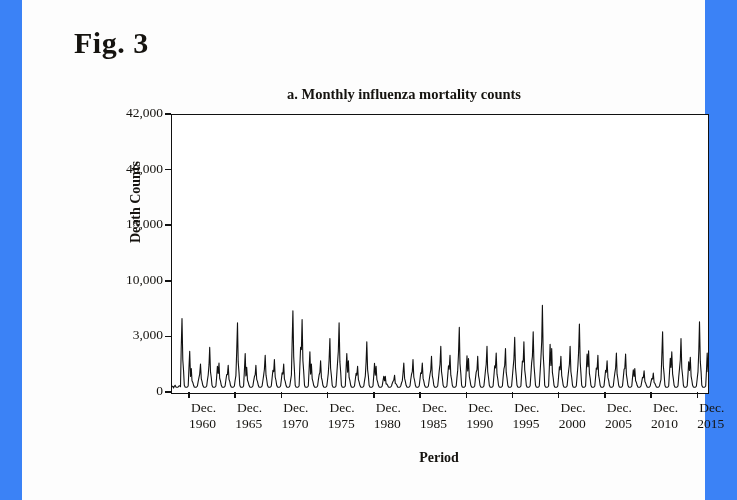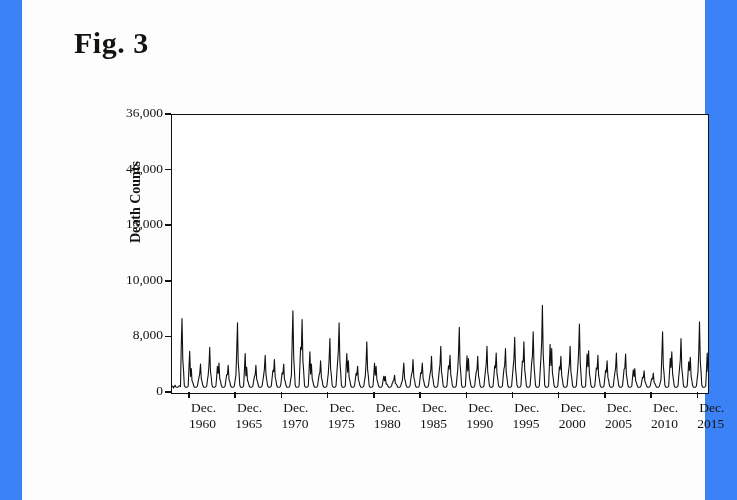--- a/index.html
+++ b/index.html
@@ -123,35 +123,36 @@
 </head>
 <body>
 
 <div id="page">
   <div id="sheet">
 
     <div id="fig-label">Fig. 3</div>
 
     <div id="chart-area">
 
+      <div id="chart-title">a. Monthly influenza mortality counts</div>
 
       <div id="y-axis-title">Death Counts</div>
 
       <div id="y-axis">
           <div class="y-tick-label" style="left: 19px; top: 301px;">0</div>
           <div class="y-tick-mark" style="left: 91px; top: 309.25px;"></div>
-          <div class="y-tick-label" style="left: 19px; top: 245.4px;">8,000</div>
+          <div class="y-tick-label" style="left: 19px; top: 245.4px;">3,000</div>
           <div class="y-tick-mark" style="left: 91px; top: 253.65px;"></div>
           <div class="y-tick-label" style="left: 19px; top: 189.8px;">10,000</div>
           <div class="y-tick-mark" style="left: 91px; top: 198.05px;"></div>
           <div class="y-tick-label" style="left: 19px; top: 134.2px; text-align: right;">15,000</div>
           <div class="y-tick-mark" style="left: 91px; top: 142.45px;"></div>
           <div class="y-tick-label" style="left: 19px; top: 78.6px;">40,000</div>
           <div class="y-tick-mark" style="left: 91px; top: 86.85px;"></div>
-          <div class="y-tick-label" style="left: 19px; top: 23px;">36,000</div>
+          <div class="y-tick-label" style="left: 19px; top: 23px;">42,000</div>
           <div class="y-tick-mark" style="left: 91px; top: 31.25px;"></div>
         </div>
 
       <div id="plot">
         <svg id="series-svg" width="536" height="278" viewBox="0 0 536 278">
           <polyline id="series-path" fill="none" stroke="#111111" stroke-width="1.1" stroke-linejoin="round" stroke-linecap="round" points="-1.5,270.7 -0.8,271.7 0.0,271.3 0.8,271.3 1.5,273.0 2.3,271.3 3.1,270.3 3.9,272.0 4.6,272.3 5.4,272.3 6.2,272.0 6.9,271.0 7.7,270.7 8.5,271.7 9.2,234.0 10.0,203.5 10.8,245.0 11.6,256.4 12.3,270.3 13.1,272.0 13.9,272.3 14.6,272.3 15.4,272.0 16.2,271.0 16.9,254.2 17.7,236.2 18.5,261.5 19.3,253.5 20.0,265.7 20.8,267.4 21.6,270.3 22.3,272.0 23.1,272.3 23.9,272.3 24.6,272.0 25.4,271.0 26.2,266.4 27.0,262.4 27.7,259.1 28.5,249.1 29.3,263.8 30.0,266.4 30.8,270.3 31.6,272.0 32.3,272.3 33.1,272.3 33.9,272.0 34.7,271.0 35.4,265.3 36.2,260.0 37.0,249.9 37.7,232.4 38.5,256.9 39.3,262.8 40.0,270.3 40.8,272.0 41.6,272.3 42.4,272.3 43.1,272.0 43.9,271.0 44.7,261.2 45.4,251.3 46.2,258.5 47.0,248.0 47.7,263.4 48.5,266.2 49.3,270.3 50.1,272.0 50.8,272.3 51.6,272.3 52.4,272.0 53.1,271.0 53.9,265.0 54.7,259.5 55.4,259.7 56.2,250.2 57.0,264.3 57.8,266.7 58.5,270.3 59.3,272.0 60.1,272.3 60.8,272.3 61.6,272.0 62.4,271.0 63.1,265.5 63.9,260.6 64.7,236.5 65.5,207.9 66.2,246.9 67.0,257.4 67.8,270.3 68.5,272.0 69.3,272.3 70.1,272.3 70.9,272.0 71.6,271.0 72.4,255.3 73.2,238.5 73.9,260.9 74.7,252.4 75.5,265.2 76.2,267.2 77.0,270.3 77.8,272.0 78.6,272.3 79.3,272.3 80.1,272.0 80.9,271.0 81.6,266.1 82.4,261.8 83.2,259.7 83.9,250.2 84.7,264.3 85.5,266.7 86.3,270.3 87.0,272.0 87.8,272.3 88.6,272.3 89.3,272.0 90.1,271.0 90.9,265.5 91.6,260.6 92.4,254.2 93.2,240.2 94.0,260.2 94.7,264.5 95.5,270.3 96.3,272.0 97.0,272.3 97.8,272.3 98.6,272.0 99.3,271.0 100.1,263.1 100.9,255.4 101.7,256.6 102.4,244.6 103.2,262.0 104.0,265.5 104.7,270.3 105.5,272.0 106.3,272.3 107.0,272.3 107.8,272.0 108.6,271.0 109.4,264.2 110.1,257.7 110.9,259.1 111.7,249.1 112.4,263.8 113.2,266.4 114.0,270.3 114.7,272.0 115.5,272.3 116.3,272.3 117.1,272.0 117.8,271.0 118.6,265.3 119.4,260.0 120.1,229.7 120.9,195.7 121.7,241.8 122.4,254.7 123.2,270.3 124.0,272.0 124.8,272.3 125.5,272.3 126.3,272.0 127.1,271.0 127.8,252.4 128.6,232.2 129.4,234.6 130.1,204.6 130.9,245.5 131.7,256.6 132.5,270.3 133.2,272.0 134.0,272.3 134.8,272.3 135.5,272.0 136.3,271.0 137.1,254.5 137.9,236.8 138.6,259.1 139.4,249.1 140.2,263.8 140.9,266.4 141.7,270.3 142.5,272.0 143.2,272.3 144.0,272.3 144.8,272.0 145.6,271.0 146.3,265.3 147.1,260.0 147.9,257.3 148.6,245.8 149.4,262.4 150.2,265.7 150.9,270.3 151.7,272.0 152.5,272.3 153.3,272.3 154.0,272.0 154.8,271.0 155.6,264.5 156.3,258.3 157.1,245.0 157.9,223.5 158.6,253.3 159.4,260.8 160.2,270.3 161.0,272.0 161.7,272.3 162.5,272.3 163.3,272.0 164.0,271.0 164.8,259.1 165.6,246.7 166.3,236.5 167.1,207.9 167.9,246.9 168.7,257.4 169.4,270.3 170.2,272.0 171.0,272.3 171.7,272.3 172.5,272.0 173.3,271.0 174.0,255.3 174.8,238.5 175.6,257.3 176.4,245.8 177.1,262.4 177.9,265.7 178.7,270.3 179.4,272.0 180.2,272.3 181.0,272.3 181.7,272.0 182.5,271.0 183.3,264.5 184.1,258.3 184.8,260.3 185.6,251.3 186.4,264.7 187.1,266.9 187.9,270.3 188.7,272.0 189.4,272.3 190.2,272.3 191.0,272.0 191.8,271.0 192.5,265.8 193.3,261.2 194.1,246.9 194.8,226.8 195.6,254.6 196.4,261.5 197.1,270.3 197.9,272.0 198.7,272.3 199.5,272.3 200.2,272.0 201.0,271.0 201.8,259.9 202.5,248.4 203.3,260.3 204.1,251.3 204.9,264.7 205.6,266.9 206.4,270.3 207.2,272.0 207.9,272.3 208.7,272.3 209.5,272.0 210.2,271.0 211.0,265.8 211.8,261.2 212.6,265.8 213.3,261.3 214.1,268.9 214.9,269.1 215.6,270.3 216.4,272.0 217.2,272.3 217.9,272.3 218.7,272.0 219.5,271.0 220.3,268.2 221.0,266.4 221.8,265.2 222.6,260.2 223.3,268.4 224.1,268.9 224.9,270.3 225.6,272.0 226.4,272.3 227.2,272.3 228.0,272.0 228.7,271.0 229.5,268.0 230.3,265.9 231.0,258.5 231.8,248.0 232.6,263.4 233.3,266.2 234.1,270.3 234.9,272.0 235.7,272.3 236.4,272.3 237.2,272.0 238.0,271.0 238.7,265.0 239.5,259.5 240.3,256.6 241.0,244.6 241.8,262.0 242.6,265.5 243.4,270.3 244.1,272.0 244.9,272.3 245.7,272.3 246.4,272.0 247.2,271.0 248.0,264.2 248.7,257.7 249.5,258.5 250.3,248.0 251.1,263.4 251.8,266.2 252.6,270.3 253.4,272.0 254.1,272.3 254.9,272.3 255.7,272.0 256.4,271.0 257.2,265.0 258.0,259.5 258.8,254.8 259.5,241.3 260.3,260.6 261.1,264.7 261.8,270.3 262.6,272.0 263.4,272.3 264.1,272.3 264.9,272.0 265.7,271.0 266.5,263.4 267.2,256.0 268.0,249.3 268.8,231.3 269.5,256.5 270.3,262.5 271.1,270.3 271.9,272.0 272.6,272.3 273.4,272.3 274.2,272.0 274.9,271.0 275.7,261.0 276.5,250.7 277.2,254.2 278.0,240.2 278.8,260.2 279.6,264.5 280.3,270.3 281.1,272.0 281.9,272.3 282.6,272.3 283.4,272.0 284.2,271.0 284.9,263.1 285.7,255.4 286.5,238.9 287.3,212.4 288.0,248.7 288.8,258.4 289.6,270.3 290.3,272.0 291.1,272.3 291.9,272.3 292.6,272.0 293.4,271.0 294.2,256.4 295.0,240.9 295.7,256.0 296.5,243.5 297.3,261.5 298.0,265.2 298.8,270.3 299.6,272.0 300.3,272.3 301.1,272.3 301.9,272.0 302.7,271.0 303.4,263.9 304.2,257.1 305.0,254.8 305.7,241.3 306.5,260.6 307.3,264.7 308.0,270.3 308.8,272.0 309.6,272.3 310.4,272.3 311.1,272.0 311.9,271.0 312.7,263.4 313.4,256.0 314.2,249.3 315.0,231.3 315.7,256.5 316.5,262.5 317.3,270.3 318.1,272.0 318.8,272.3 319.6,272.3 320.4,272.0 321.1,271.0 321.9,261.0 322.7,250.7 323.4,253.0 324.2,238.0 325.0,259.2 325.8,264.0 326.5,270.3 327.3,272.0 328.1,272.3 328.8,272.3 329.6,272.0 330.4,271.0 331.1,262.6 331.9,254.2 332.7,250.5 333.5,233.5 334.2,257.4 335.0,263.0 335.8,270.3 336.5,272.0 337.3,272.3 338.1,272.3 338.9,272.0 339.6,271.0 340.4,261.5 341.2,251.9 341.9,244.4 342.7,222.4 343.5,252.8 344.2,260.6 345.0,270.3 345.8,272.0 346.6,272.3 347.3,272.3 348.1,272.0 348.9,271.0 349.6,258.8 350.4,246.1 351.2,246.9 351.9,226.8 352.7,254.6 353.5,261.5 354.3,270.3 355.0,272.0 355.8,272.3 356.6,272.3 357.3,272.0 358.1,271.0 358.9,259.9 359.6,248.4 360.4,241.4 361.2,216.8 362.0,250.5 362.7,259.3 363.5,270.3 364.3,272.0 365.0,272.3 365.8,272.3 366.6,272.0 367.3,271.0 368.1,257.5 368.9,243.2 369.7,226.7 370.4,190.2 371.2,239.5 372.0,253.5 372.7,270.3 373.5,272.0 374.3,272.3 375.0,272.3 375.8,272.0 376.6,271.0 377.4,251.0 378.1,229.2 378.9,250.5 379.7,233.5 380.4,257.4 381.2,263.0 382.0,270.3 382.7,272.0 383.5,272.3 384.3,272.3 385.1,272.0 385.8,271.0 386.6,261.5 387.4,251.9 388.1,254.8 388.9,241.3 389.7,260.6 390.4,264.7 391.2,270.3 392.0,272.0 392.8,272.3 393.5,272.3 394.3,272.0 395.1,271.0 395.8,263.4 396.6,256.0 397.4,249.3 398.1,231.3 398.9,256.5 399.7,262.5 400.5,270.3 401.2,272.0 402.0,272.3 402.8,272.3 403.5,272.0 404.3,271.0 405.1,261.0 405.9,250.7 406.6,237.1 407.4,209.1 408.2,247.3 408.9,257.6 409.7,270.3 410.5,272.0 411.2,272.3 412.0,272.3 412.8,272.0 413.6,271.0 414.3,255.6 415.1,239.1 415.9,251.8 416.6,235.7 417.4,258.3 418.2,263.5 418.9,270.3 419.7,272.0 420.5,272.3 421.3,272.3 422.0,272.0 422.8,271.0 423.6,262.0 424.3,253.1 425.1,254.2 425.9,240.2 426.6,260.2 427.4,264.5 428.2,270.3 429.0,272.0 429.7,272.3 430.5,272.3 431.3,272.0 432.0,271.0 432.8,263.1 433.6,255.4 434.3,257.3 435.1,245.8 435.9,262.4 436.7,265.7 437.4,270.3 438.2,272.0 439.0,272.3 439.7,272.3 440.5,272.0 441.3,271.0 442.0,264.5 442.8,258.3 443.6,253.0 444.4,238.0 445.1,259.2 445.9,264.0 446.7,270.3 447.4,272.0 448.2,272.3 449.0,272.3 449.7,272.0 450.5,271.0 451.3,262.6 452.1,254.2 452.8,253.6 453.6,239.1 454.4,259.7 455.1,264.2 455.9,270.3 456.7,272.0 457.4,272.3 458.2,272.3 459.0,272.0 459.8,271.0 460.5,262.9 461.3,254.8 462.1,261.5 462.8,253.5 463.6,265.7 464.4,267.4 465.1,270.3 465.9,272.0 466.7,272.3 467.5,272.3 468.2,272.0 469.0,271.0 469.8,266.4 470.5,262.4 471.3,262.8 472.1,255.8 472.9,266.6 473.6,267.9 474.4,270.3 475.2,272.0 475.9,272.3 476.7,272.3 477.5,272.0 478.2,271.0 479.0,266.9 479.8,263.5 480.6,264.0 481.3,258.0 482.1,267.5 482.9,268.4 483.6,270.3 484.4,272.0 485.2,272.3 485.9,272.3 486.7,272.0 487.5,271.0 488.3,267.4 489.0,264.7 489.8,241.4 490.6,216.8 491.3,250.5 492.1,259.3 492.9,270.3 493.6,272.0 494.4,272.3 495.2,272.3 496.0,272.0 496.7,271.0 497.5,257.5 498.3,243.2 499.0,252.4 499.8,236.9 500.6,258.8 501.3,263.7 502.1,270.3 502.9,272.0 503.7,272.3 504.4,272.3 505.2,272.0 506.0,271.0 506.7,262.3 507.5,253.6 508.3,245.0 509.0,223.5 509.8,253.3 510.6,260.8 511.4,270.3 512.1,272.0 512.9,272.3 513.7,272.3 514.4,272.0 515.2,271.0 516.0,259.1 516.7,246.7 517.5,255.4 518.3,242.4 519.1,261.1 519.8,265.0 520.6,270.3 521.4,272.0 522.1,272.3 522.9,272.3 523.7,272.0 524.4,271.0 525.2,263.7 526.0,256.6 526.8,235.9 527.5,206.8 528.3,246.4 529.1,257.1 529.8,270.3 530.6,272.0 531.4,272.3 532.1,272.3 532.9,272.0 533.7,271.0 534.5,255.1 535.2,238.0 536.0,256.6 536.8,244.6 537.5,262.0"></polyline>
         </svg>
       </div>
 
       <div id="x-axis">
@@ -174,16 +175,17 @@
           <div class="x-tick-mark" style="left: 483.926px; top: 310px;"></div>
           <div class="x-tick-label" style="left: 484.676px; top: 318px;">Dec.<br>2000</div>
           <div class="x-tick-mark" style="left: 530.133px; top: 310px;"></div>
           <div class="x-tick-label" style="left: 530.883px; top: 318px;">Dec.<br>2005</div>
           <div class="x-tick-mark" style="left: 576.34px; top: 310px;"></div>
           <div class="x-tick-label" style="left: 577.09px; top: 318px;">Dec.<br>2010</div>
           <div class="x-tick-mark" style="left: 622.547px; top: 310px;"></div>
           <div class="x-tick-label" style="left: 623.297px; top: 318px;">Dec.<br>2015</div>
         </div>
 
+      <div id="x-axis-title">Period</div>
 
     </div>
   </div>
 </div>
 
 </body></html>

